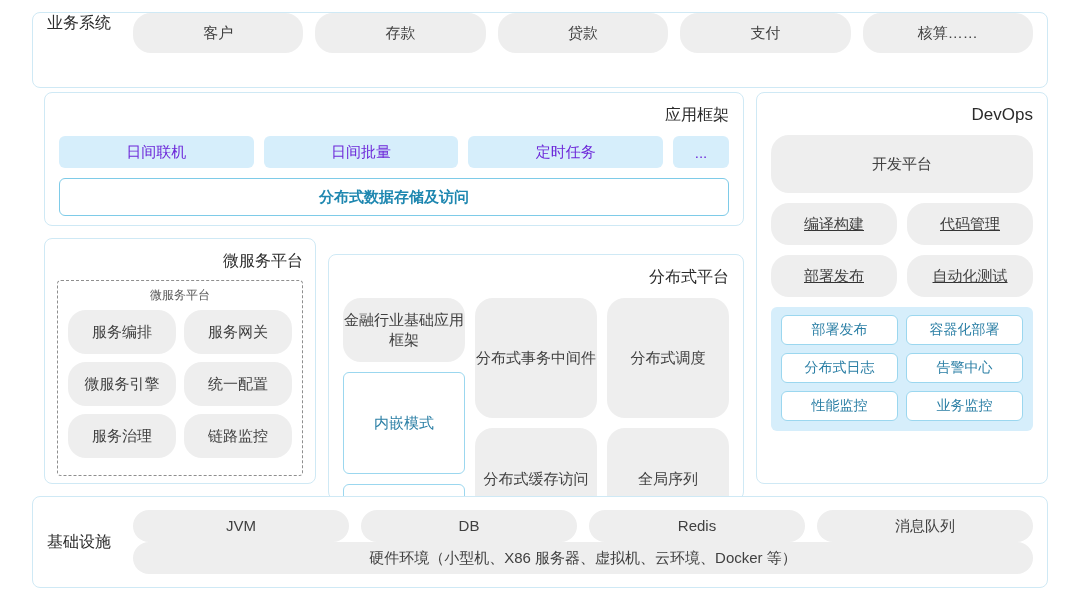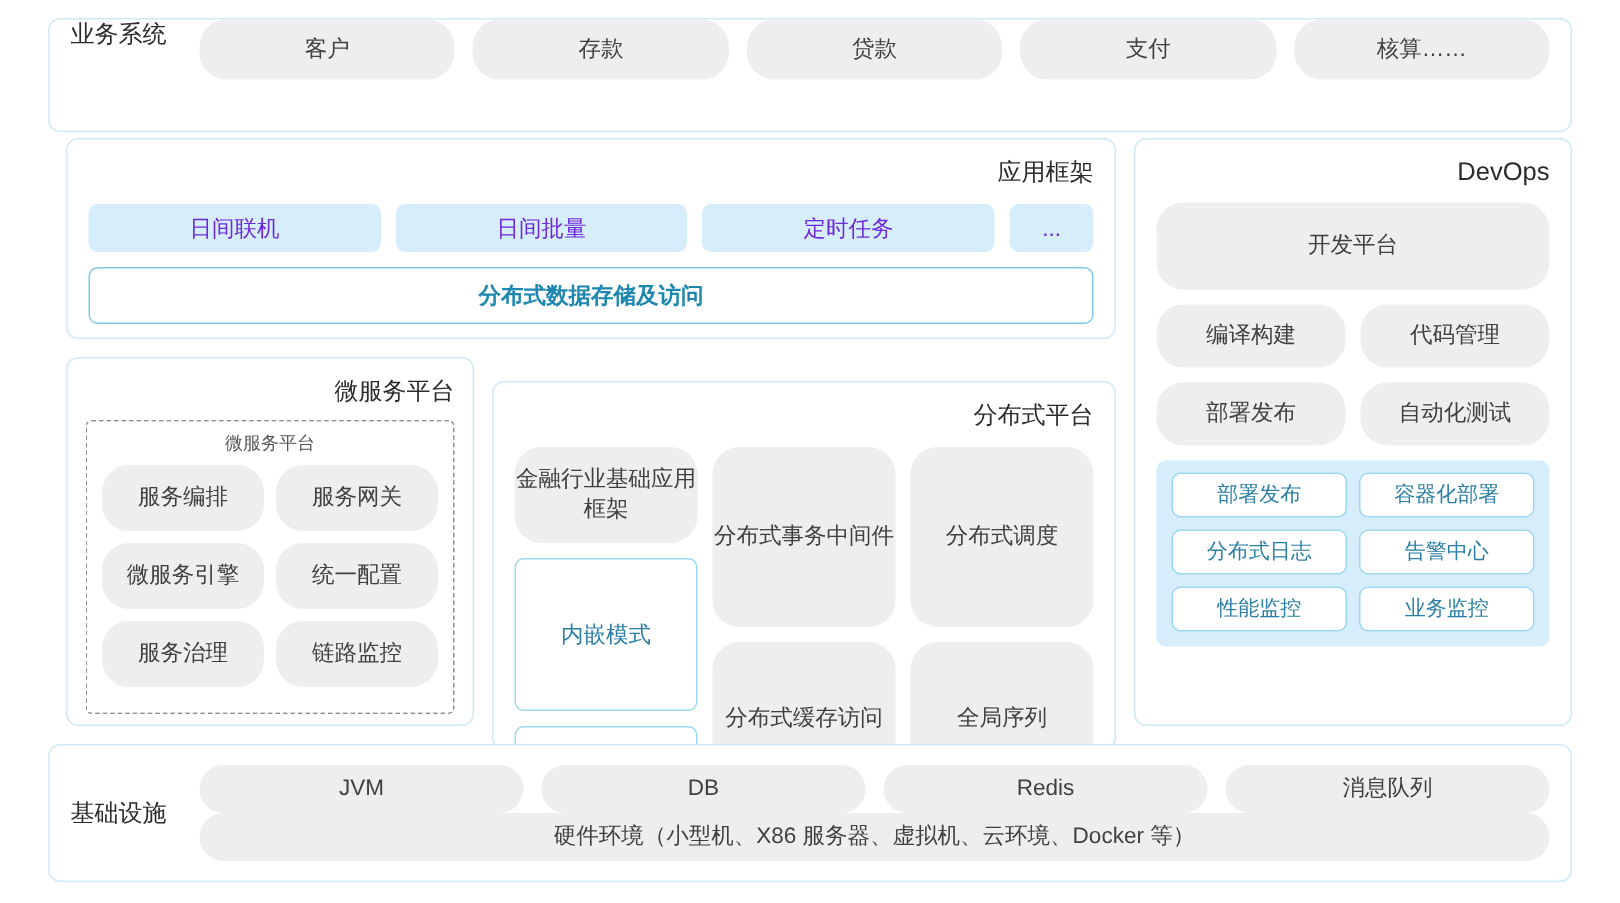--- a/index.html
+++ b/index.html
@@ -164,21 +164,21 @@
   
   .panel-devops {
     position: absolute;
     left: 756px; top: 92px;
     width: 292px; height: 392px;
     padding: 10px 14px 12px 14px;
   }
   .panel-devops .section-title { margin: 2px 0 10px 0; font-size: 17px; }
   .devops-full { height: 58px; margin-bottom: 10px; }
   .devops-row {
-    display: flex; gap: 10px; margin-bottom: 10px;
+    display: flex; gap: 10px; margin-bottom: 10px; text-decoration: underline;
   }
   .devops-row .grey-box { flex: 1; height: 42px; }
   .ops-panel {
     background: #d6eefb;
     border-radius: 6px;
     padding: 8px 10px 10px 10px;
   }
   .ops-title {
     text-align: center;
     font-size: 15px;

